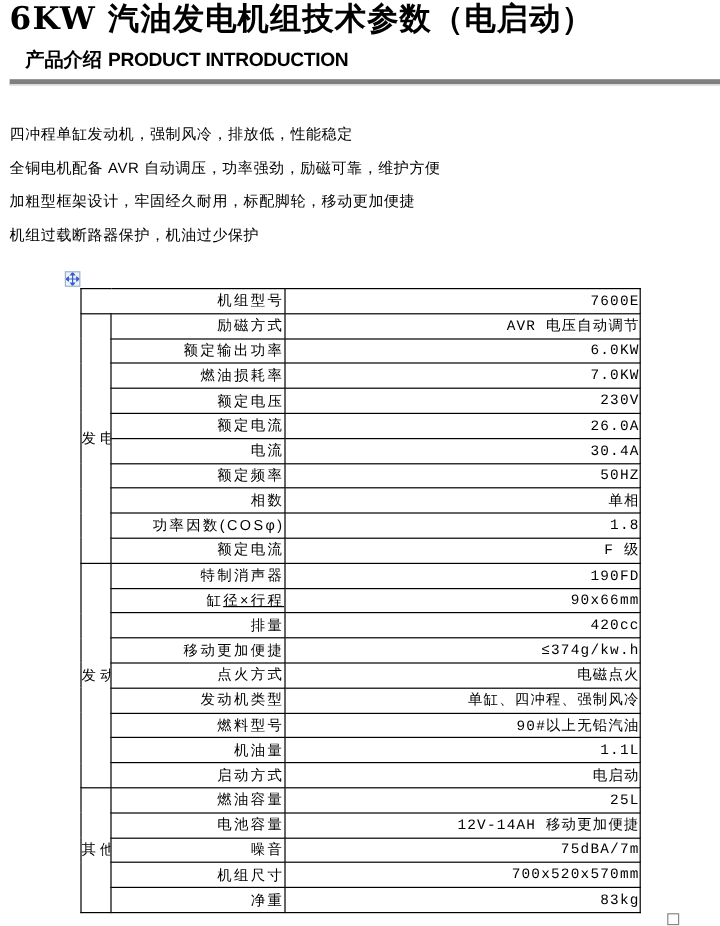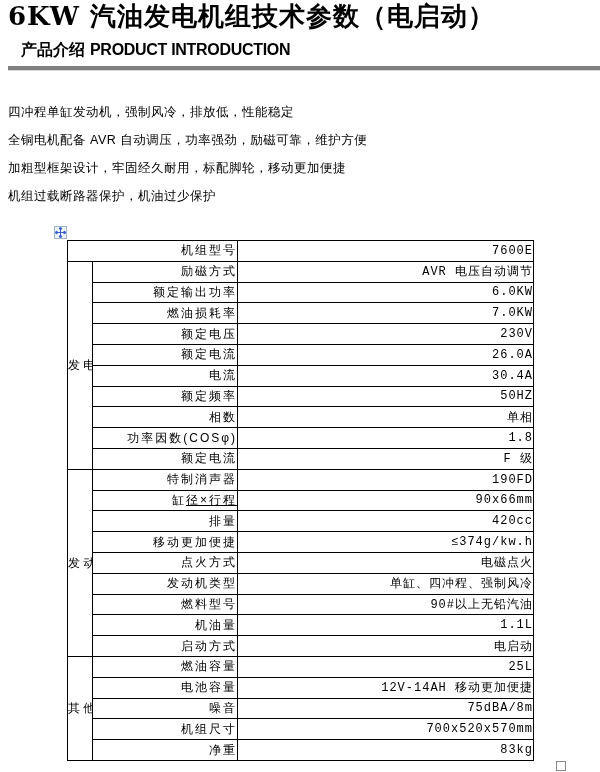--- a/index.html
+++ b/index.html
@@ -176,21 +176,21 @@
 他</td>
       <td class="lbl">燃油容量</td>
       <td class="val">25L</td>
     </tr>
     <tr>
       <td class="lbl">电池容量</td>
       <td class="val">12V-14AH 移动更加便捷</td>
     </tr>
     <tr>
       <td class="lbl">噪音</td>
-      <td class="val">75dBA/8m</td>
+      <td class="val">75dBA/7m</td>
     </tr>
     <tr>
       <td class="lbl">机组尺寸</td>
       <td class="val">700x520x570mm</td>
     </tr>
     <tr>
       <td class="lbl">净重</td>
       <td class="val">83kg</td>
     </tr>
     </tbody>

